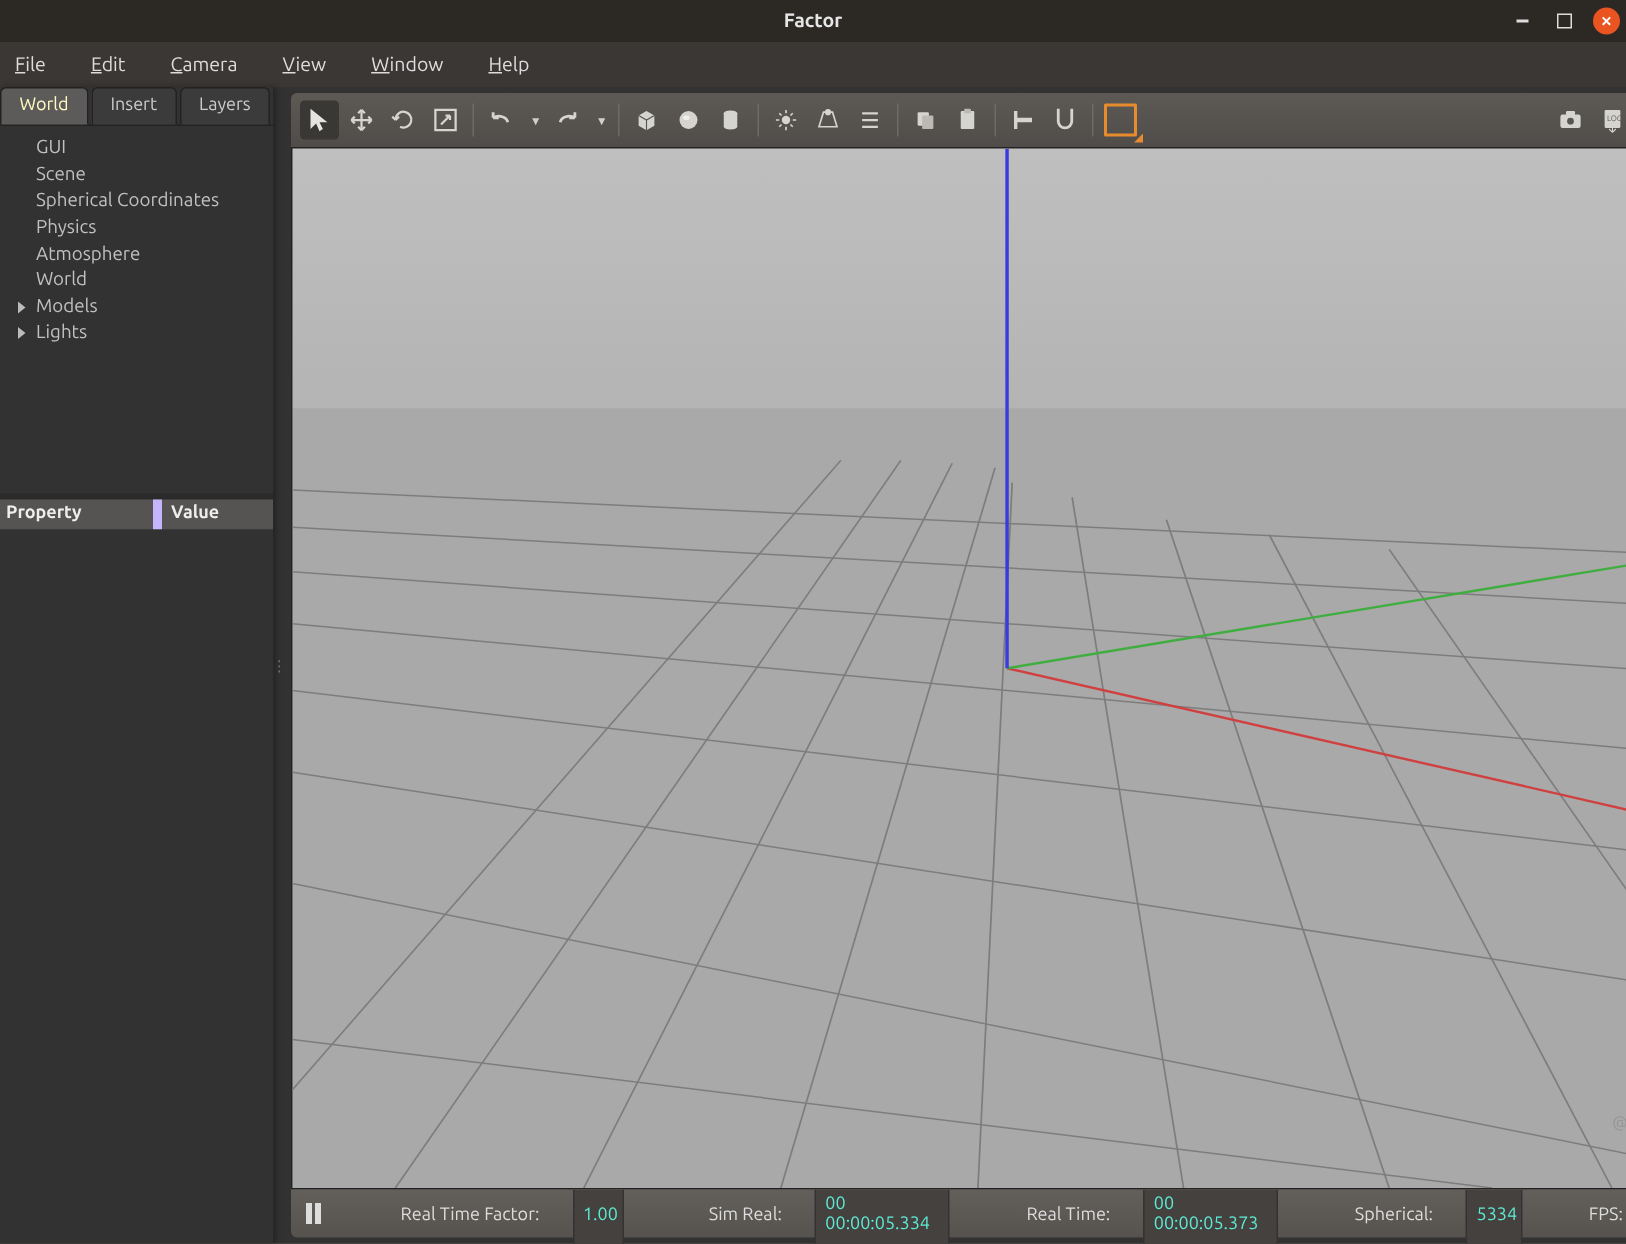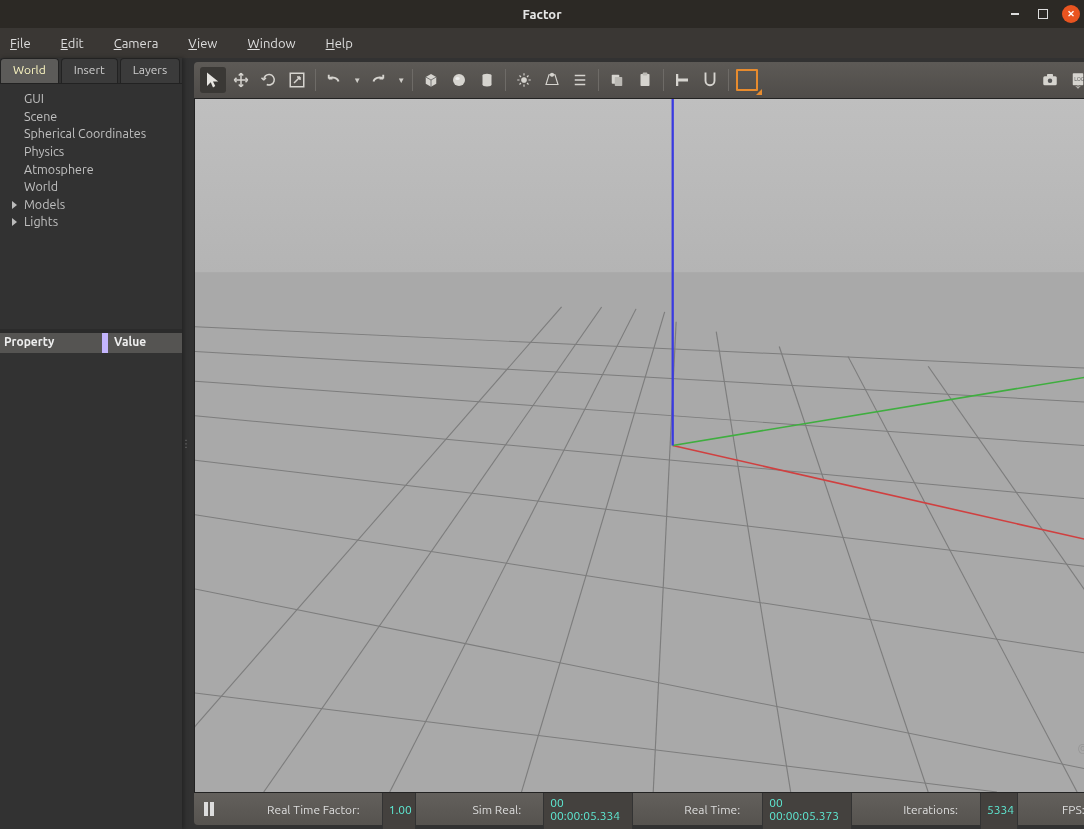--- a/index.html
+++ b/index.html
@@ -331,20 +331,20 @@
       <div style="width:6px"></div>
       <span class="status-label">Real Time Factor:</span>
       <span class="status-field">1.00</span>
       <div style="width:14px"></div>
       <span class="status-label">Sim Real:</span>
       <span class="status-field">00 00:00:05.334</span>
       <div style="width:8px"></div>
       <span class="status-label">Real Time:</span>
       <span class="status-field">00 00:00:05.373</span>
       <div style="width:8px"></div>
-      <span class="status-label">Iterations:</span>
+      <span class="status-label">Spherical:</span>
       <span class="status-field">5334</span>
       <div style="flex:1"></div>
       <span class="status-label">FPS:</span>
       <span class="status-field" style="min-width:40px"></span>
     </div>
   </div>
 </div>
 
 </body></html>

